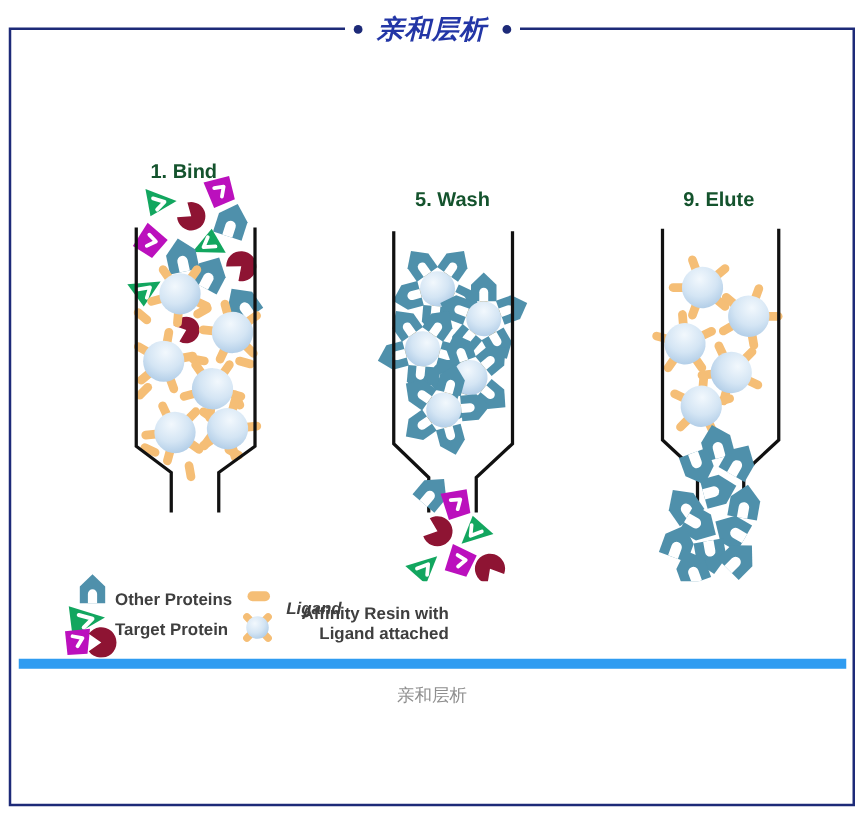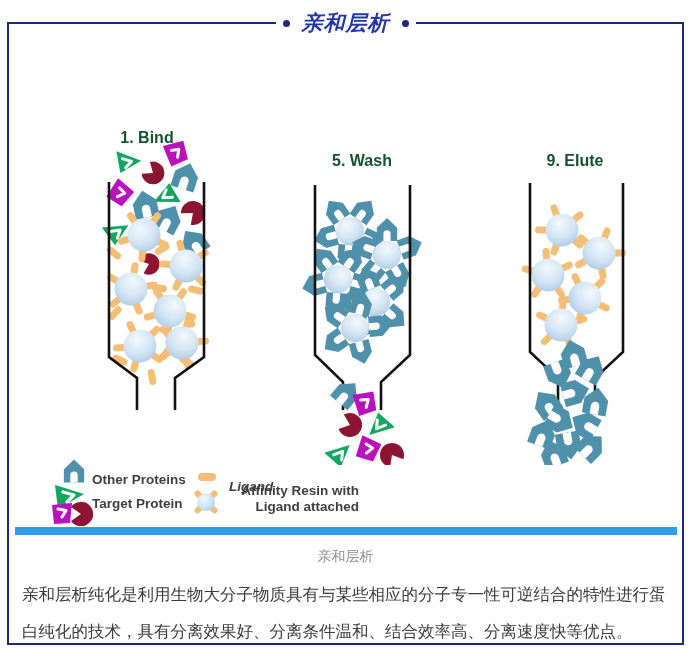--- a/index.html
+++ b/index.html
@@ -237,14 +237,13 @@
       </g>
       <circle r="9" fill="url(#beadGradL)"></circle>
     </svg>
     <div class="legend-label wrap" style="left:227px; top:483px;text-align:right;">Affinity Resin with Ligand attached</div>
   </div>
 
   <div class="divider"></div>
 
   <div class="caption">亲和层析</div>
 
-  <div class="section-body">亲和层析纯化是利用生物大分子物质具有与某些相应的分子专一性可逆结合的特性进行蛋白纯化的技术，具有分离效果好、分离条件温和、结合效率高、分离速度快等优点。</div>
 </div>
 
 </body></html>

